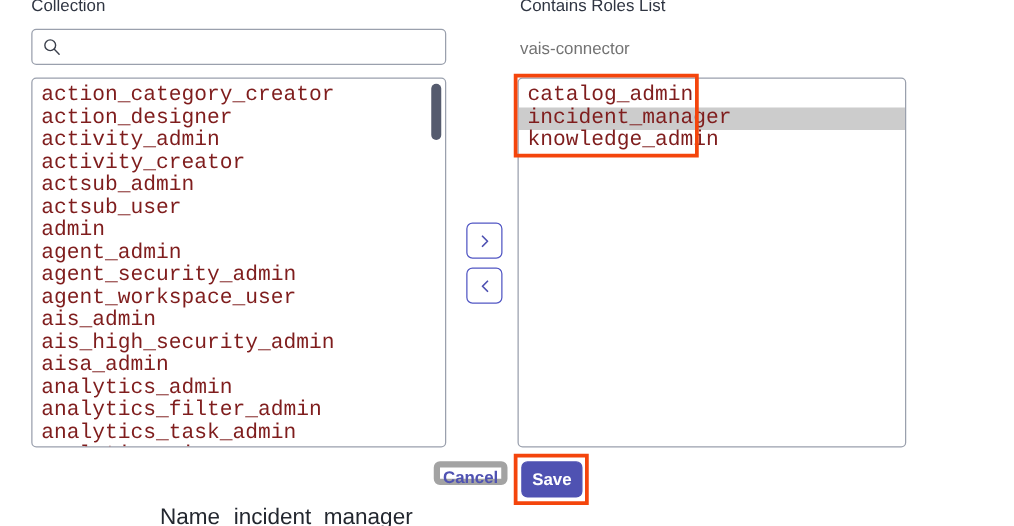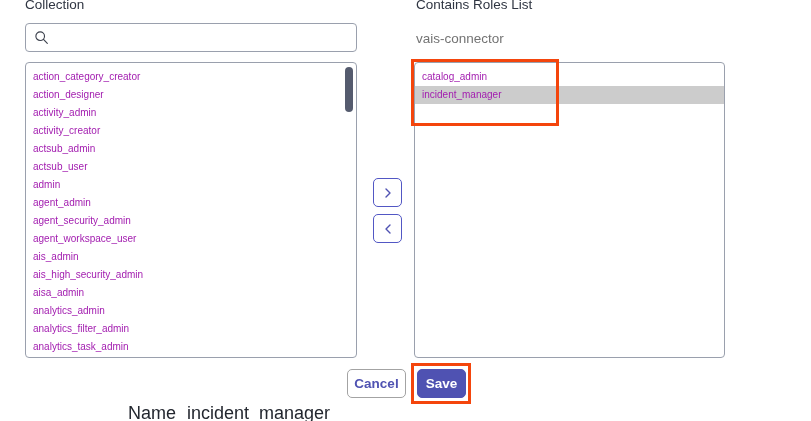--- a/index.html
+++ b/index.html
@@ -82,26 +82,27 @@
     left: 414px; top: 62px;
     width: 311px; height: 296px;
   }
   .list-scroll {
     position: absolute;
     inset: 0;
     overflow: hidden;
     padding: 5px 0 0 0;
   }
   .list-item {
-    font-size: 10px;
+    font-size: 17px;
     line-height: 18px;
     padding: 0 0 0 7px;
-    color: #a21caf;
+    color: #7f1d1d;
     white-space: nowrap;
     cursor: default;
+    font-family: Liberation Mono, monospace;
   }
   .list-item.selected {
     background: #cccccc;
   }
 
   
   #collection-scrollbar {
     position: absolute;
     right: 3px; top: 4px;
     width: 8px; height: 288px;
@@ -131,22 +132,22 @@
     font-family: "Liberation Sans", sans-serif;
   }
   #btn-move-right { left: 373px; top: 178px; }
   #btn-move-left  { left: 373px; top: 214px; }
   .xfer-btn svg { display: block; margin: 0 auto; }
 
   
   #btn-cancel {
     position: absolute;
     left: 347px; top: 369px;
-    width: 59px; height: 29px;
-    border: 1px solid #a3a3a3;
+    width: 59px; height: 19px;
+    border: 5px solid #a3a3a3;
     border-radius: 5px;
     background: #fff;
     color: #4f52b2;
     font-size: 13.5px;
     font-weight: bold;
     cursor: pointer;
     font-family: "Liberation Sans", sans-serif;
     padding: 0;
   }
   #btn-save {
@@ -241,20 +242,21 @@
     <svg width="10" height="12" viewBox="0 0 10 12" fill="none" xmlns="http://www.w3.org/2000/svg">
       <polyline points="7,2 3,6 7,10" stroke="#4f52b2" stroke-width="1.4" fill="none" stroke-linecap="round" stroke-linejoin="round"></polyline>
     </svg>
   </span>
 </button>
 
 <div class="listbox" id="list-contains">
   <div class="list-scroll" id="contains-items">
       <div class="list-item">catalog_admin</div>
       <div class="list-item selected">incident_manager</div>
+      <div class="list-item">knowledge_admin</div>
     </div>
 </div>
 
 <button id="btn-cancel">Cancel</button>
 
 <button id="btn-save">Save</button>
 
 <div id="name-row">
   <span class="name-label">Name</span><span class="name-value">incident_manager</span>
 </div>

